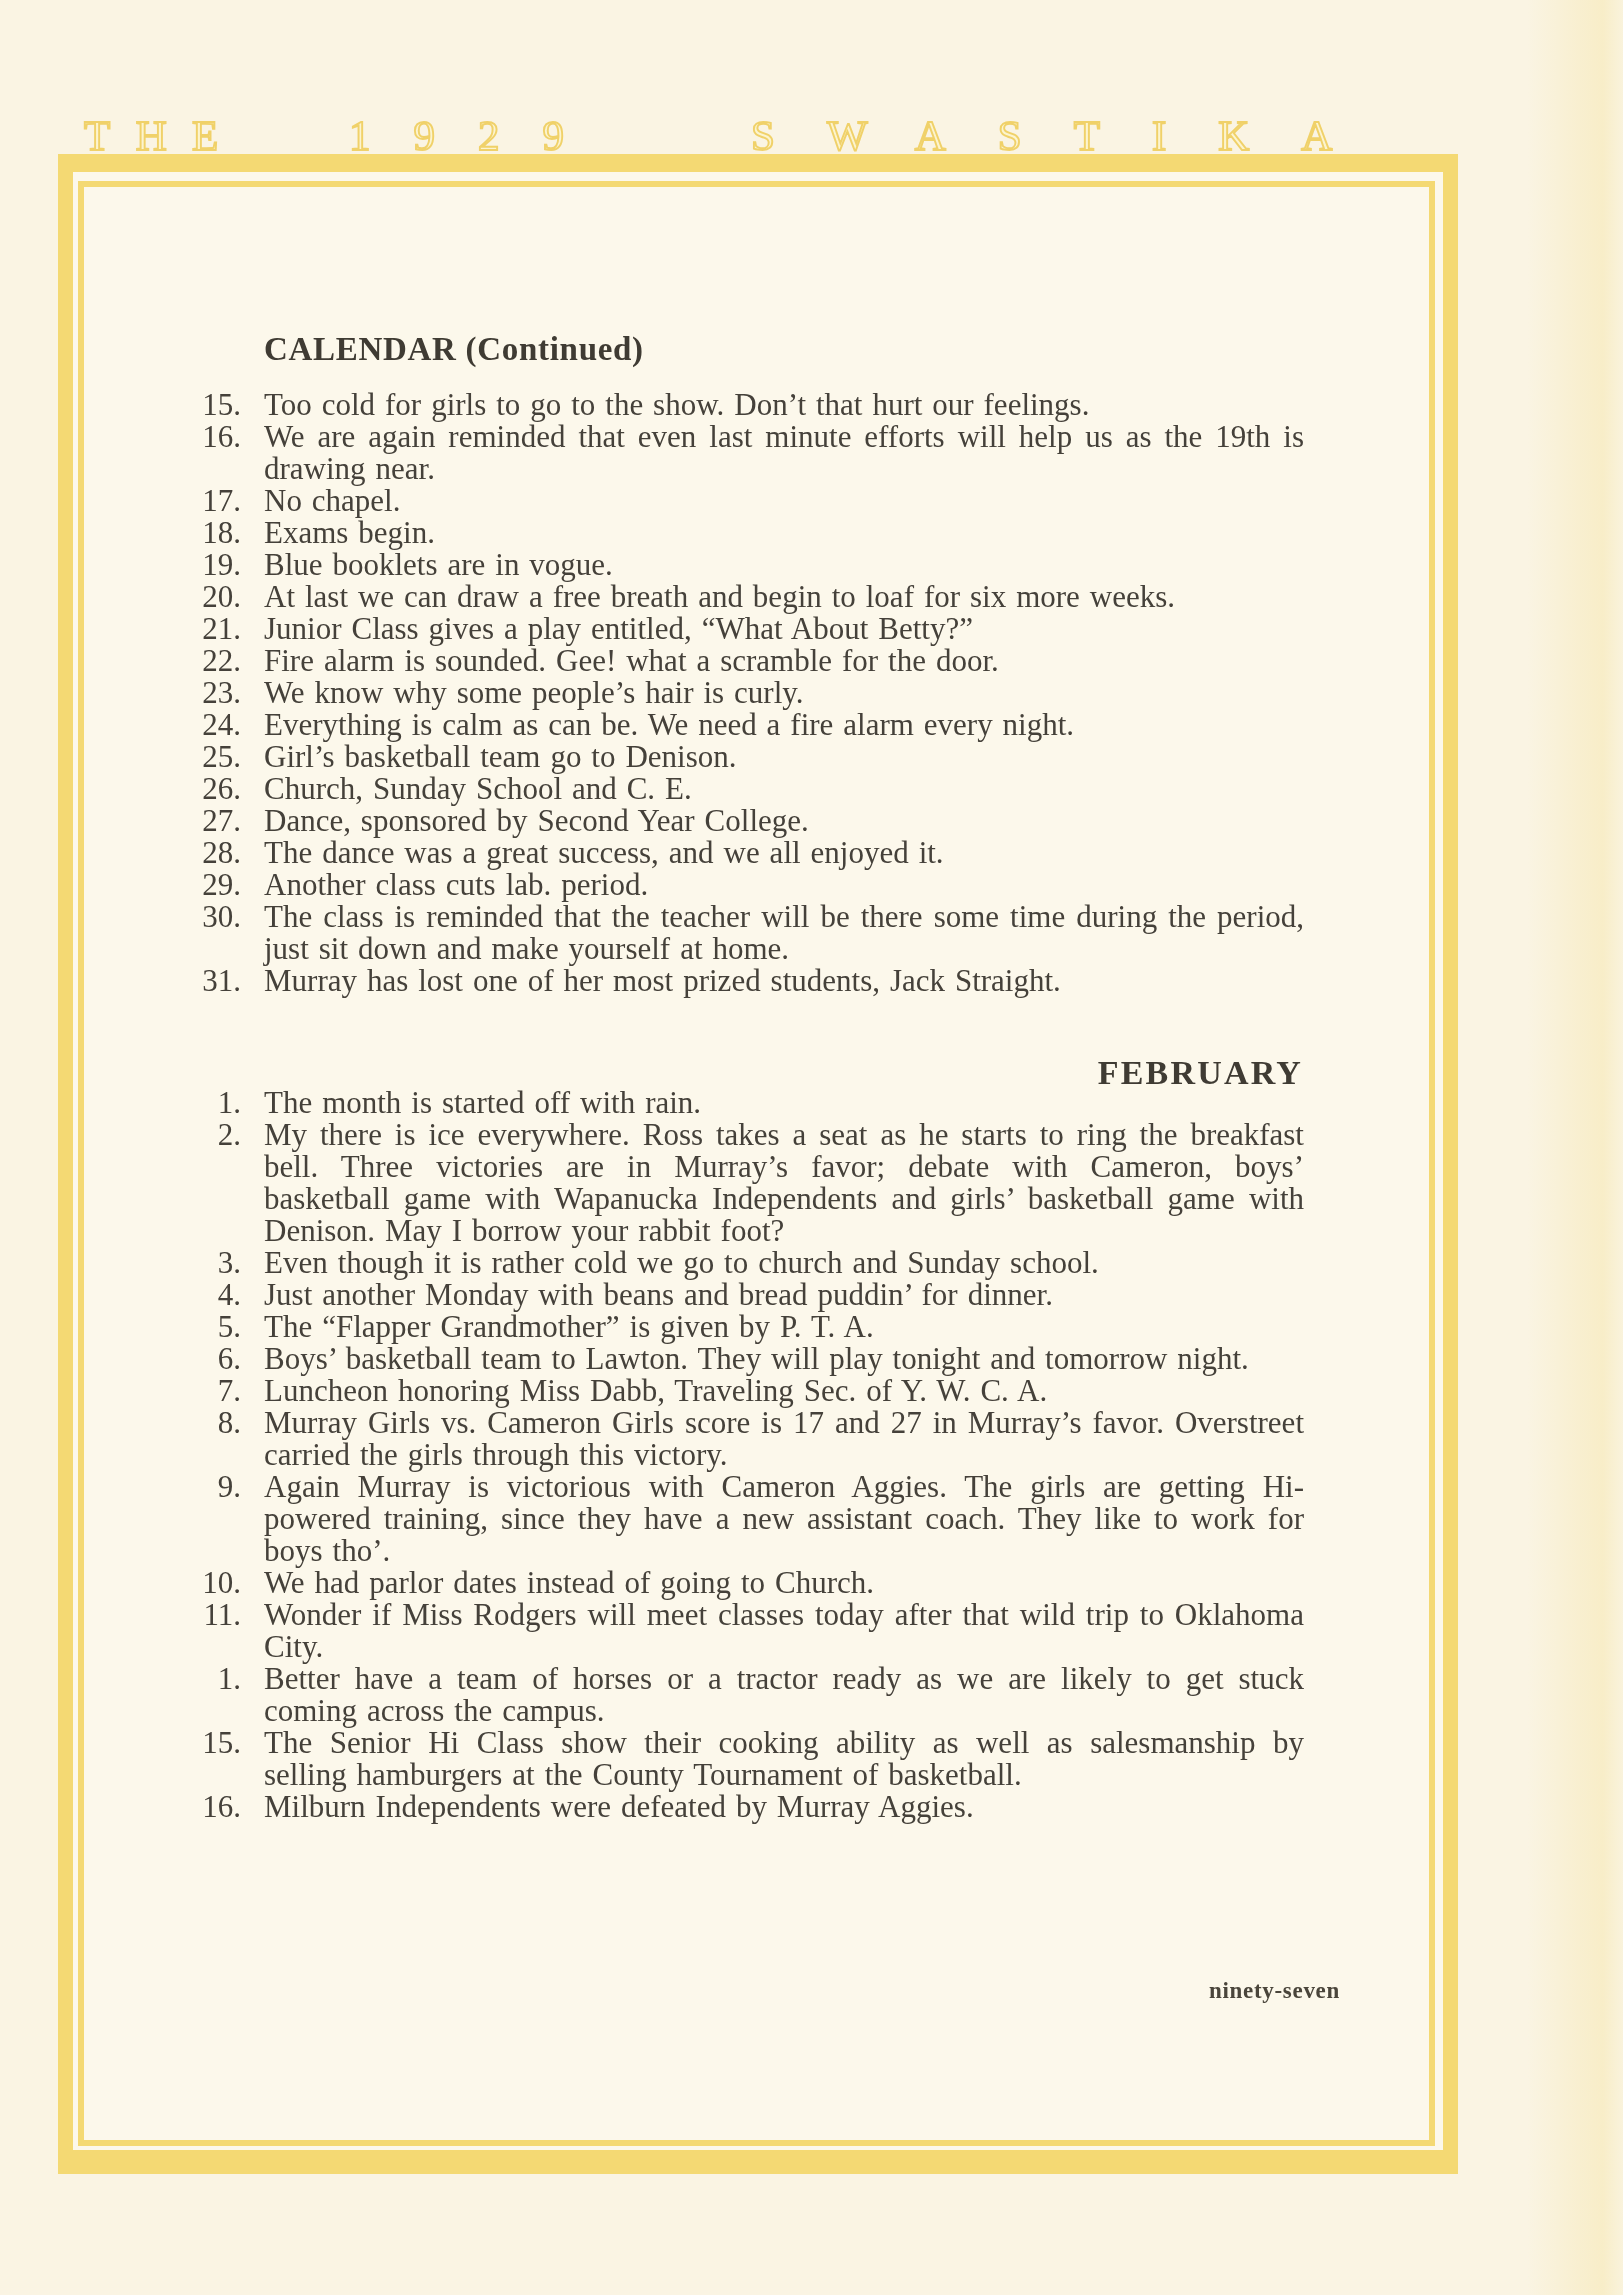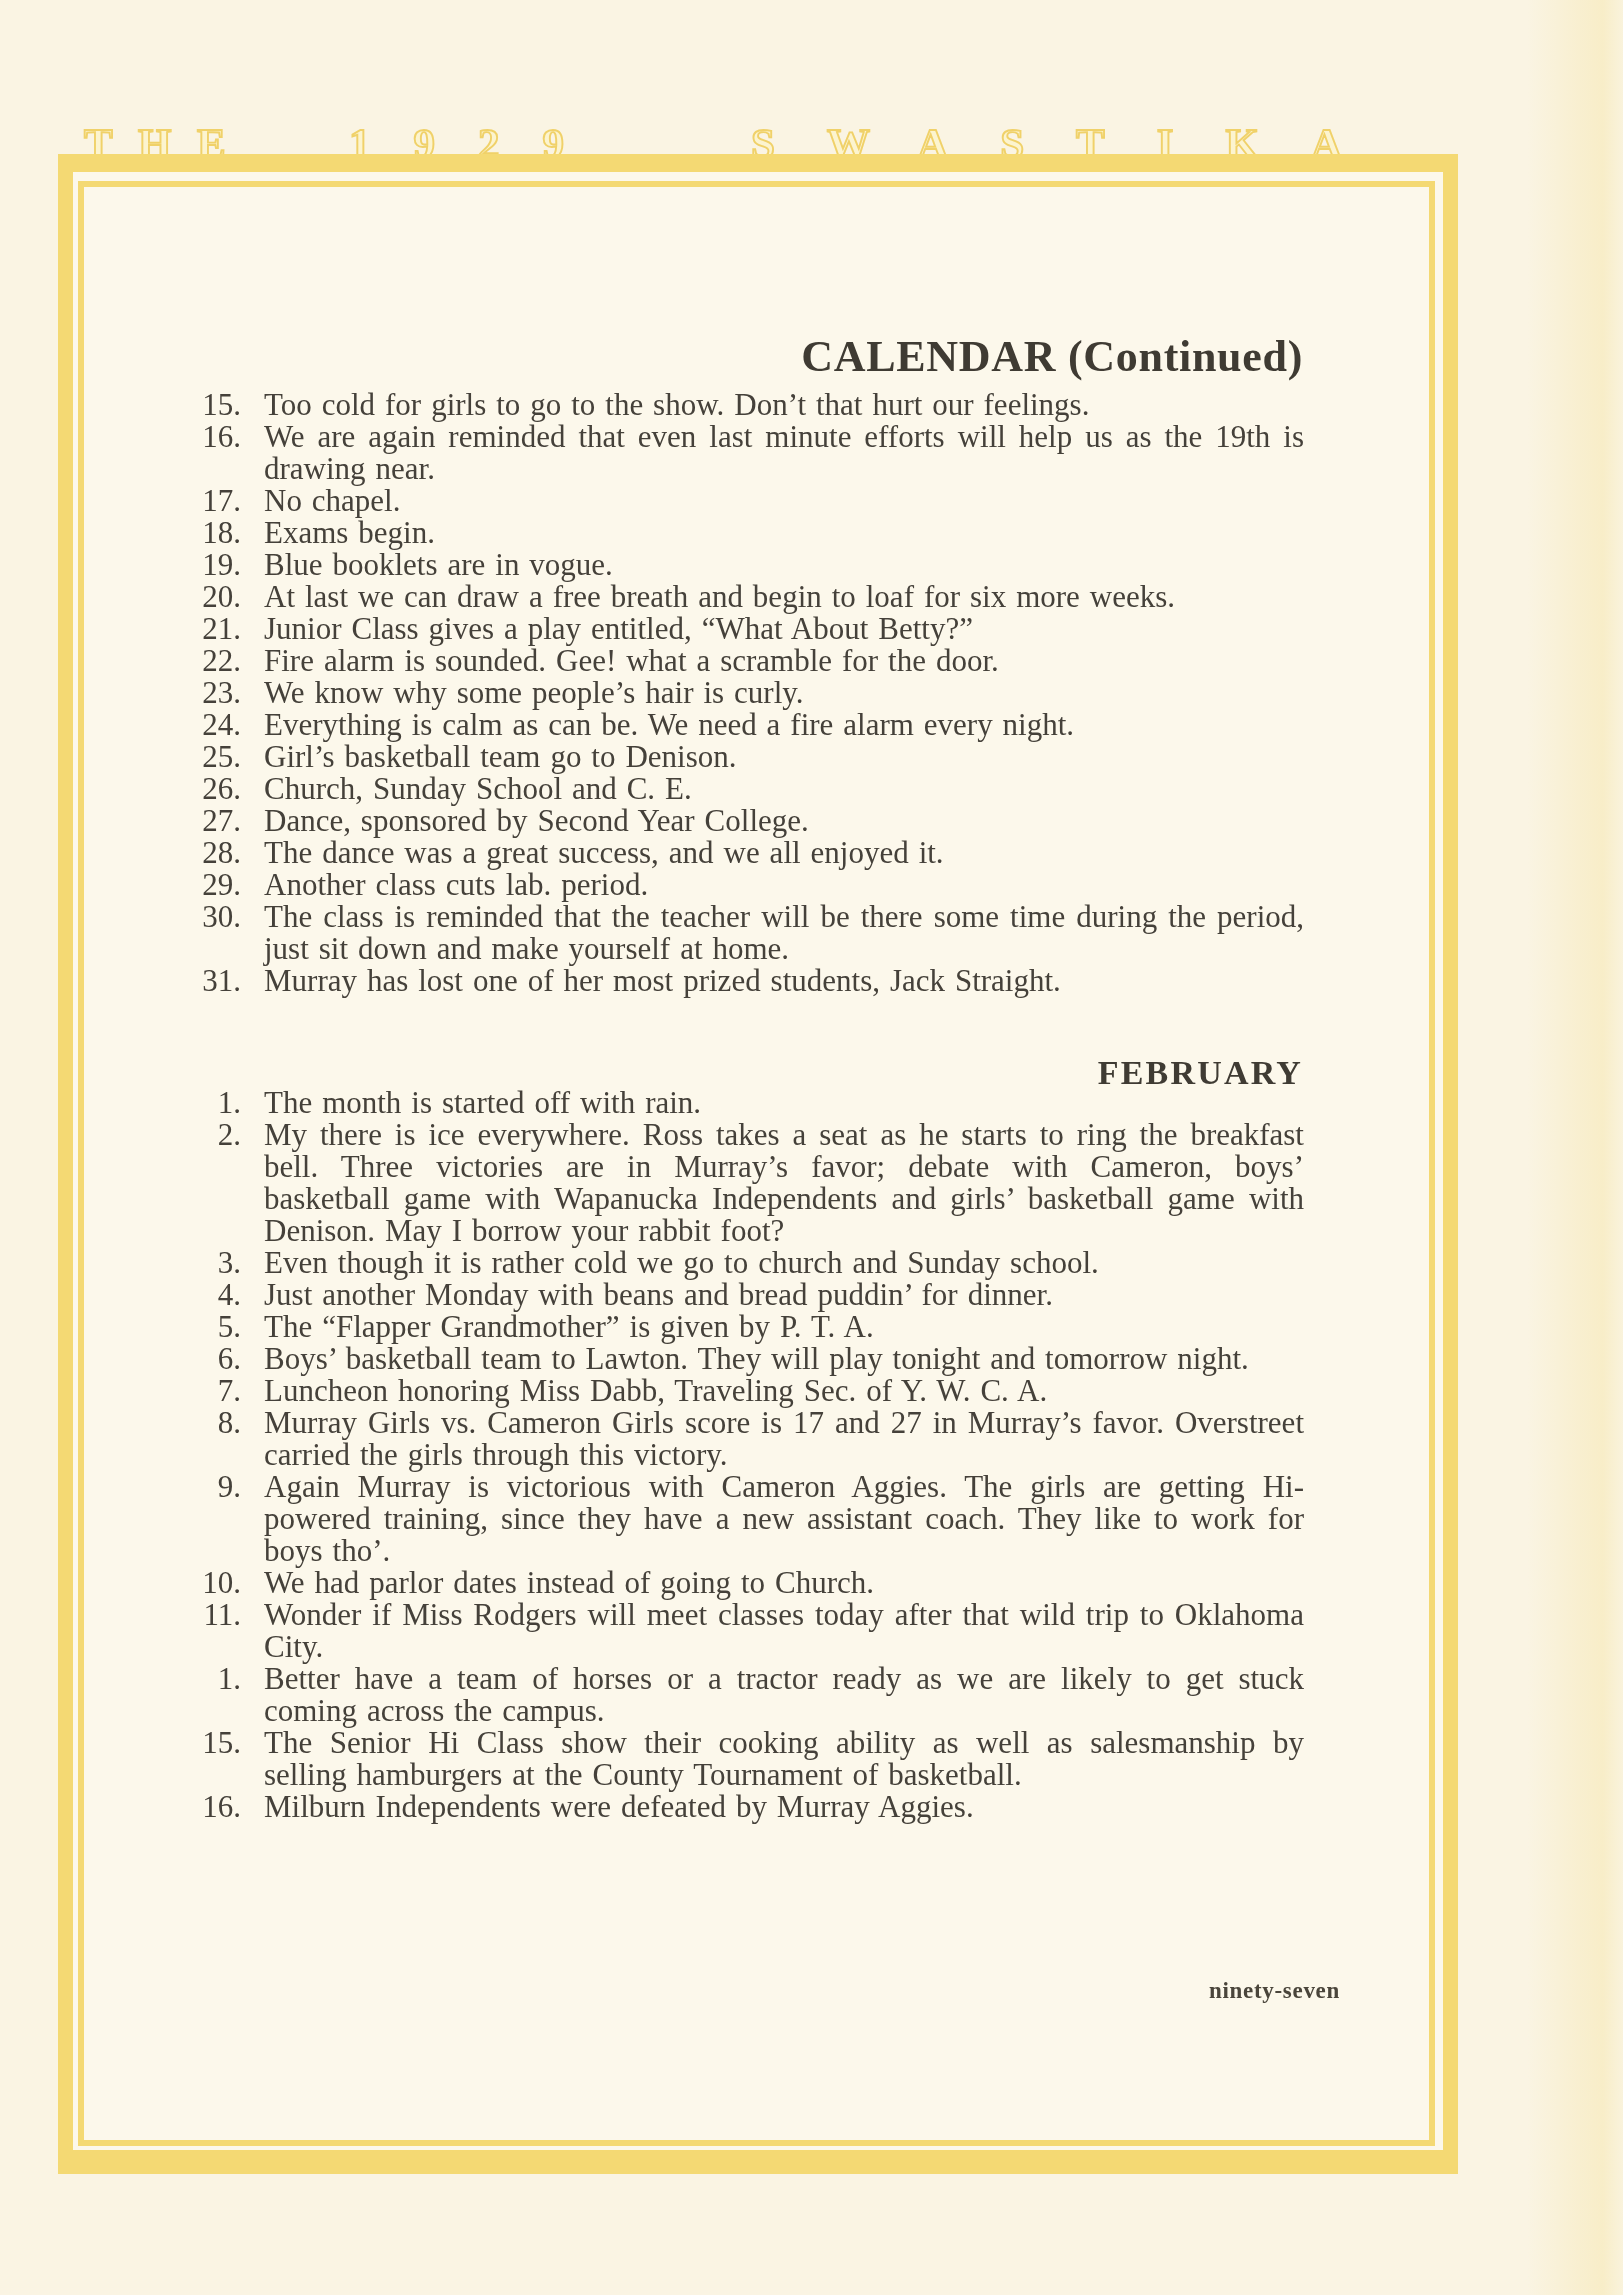--- a/index.html
+++ b/index.html
@@ -1,36 +1,36 @@
 <!DOCTYPE html>
 <html style="font-size:12px"><head>
 <meta charset="utf-8">
 <style>
   html,body{margin:0;padding:0;}
   body{width:1624px;height:2295px;background:#faf4e3;overflow:hidden;}
   .page{position:relative;width:1624px;height:2295px;
         font-family:"Liberation Serif","DejaVu Serif",serif;color:#45413a;}
 
   
-  .deco-header span{position:absolute;top:118px;height:51px;line-height:51px;
-        font-size:43px;font-weight:bold;
+  .deco-header span{position:absolute;top:110px;height:51px;line-height:51px;
+        font-size:43px;font-weight:normal;
         color:#fcf4cf;-webkit-text-stroke:1.9px #f0d169;white-space:nowrap;}
   .dh-the{left:84px;letter-spacing:25.4px;}
   .dh-year{left:349px;letter-spacing:43px;}
   .dh-name{left:751px;letter-spacing:52px;}
 
   
   .frame-outer{position:absolute;left:58px;top:154px;width:1400px;height:2020px;
         box-sizing:border-box;background:#fcf8eb;
         border-style:solid;border-color:#f4d973;border-width:18px 15px 24px 15px;}
   .frame-inner{position:absolute;left:78px;top:181px;width:1357px;height:1965px;
         box-sizing:border-box;border:6px solid #f4d973;}
 
-  .title{position:absolute;top:331px;left:264px;width:1039px;text-align:right;
-        font-size:44px;font-weight:bold;letter-spacing:0.7px;color:#3f3b33;}
+  .title{position:absolute;top:331px;left:264px;width:1039px;text-align:left;
+        font-size:33px;font-weight:bold;letter-spacing:0.7px;color:#3f3b33;}
 
   .list{position:absolute;left:187px;width:1117px;}
   .list-jan{top:389px;}
   .list-feb{top:1087px;}
   .item{display:flex;font-size:31px;line-height:32px;}
   .num{width:54px;min-width:54px;text-align:right;margin-right:23px;}
   .txt{flex:1;text-align:justify;word-spacing:2.2px;}
 
   .feb-heading{position:absolute;top:1054px;left:264px;width:1039px;text-align:right;
         font-size:34px;font-weight:bold;letter-spacing:2.2px;color:#3f3b33;}

